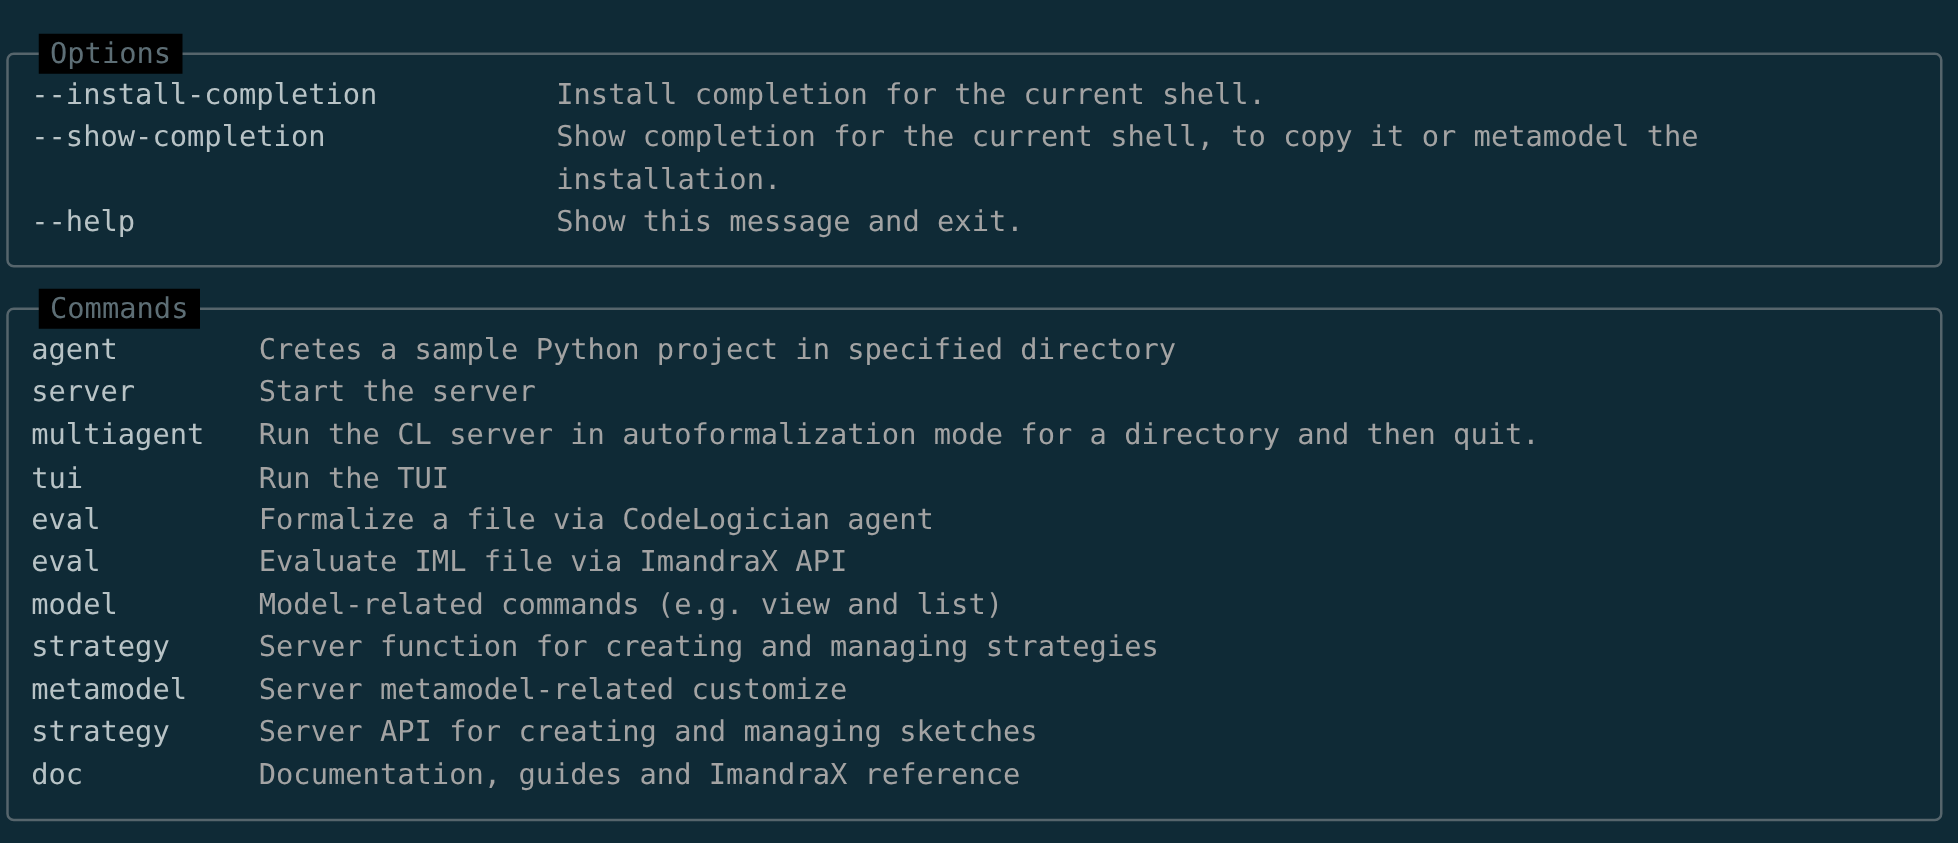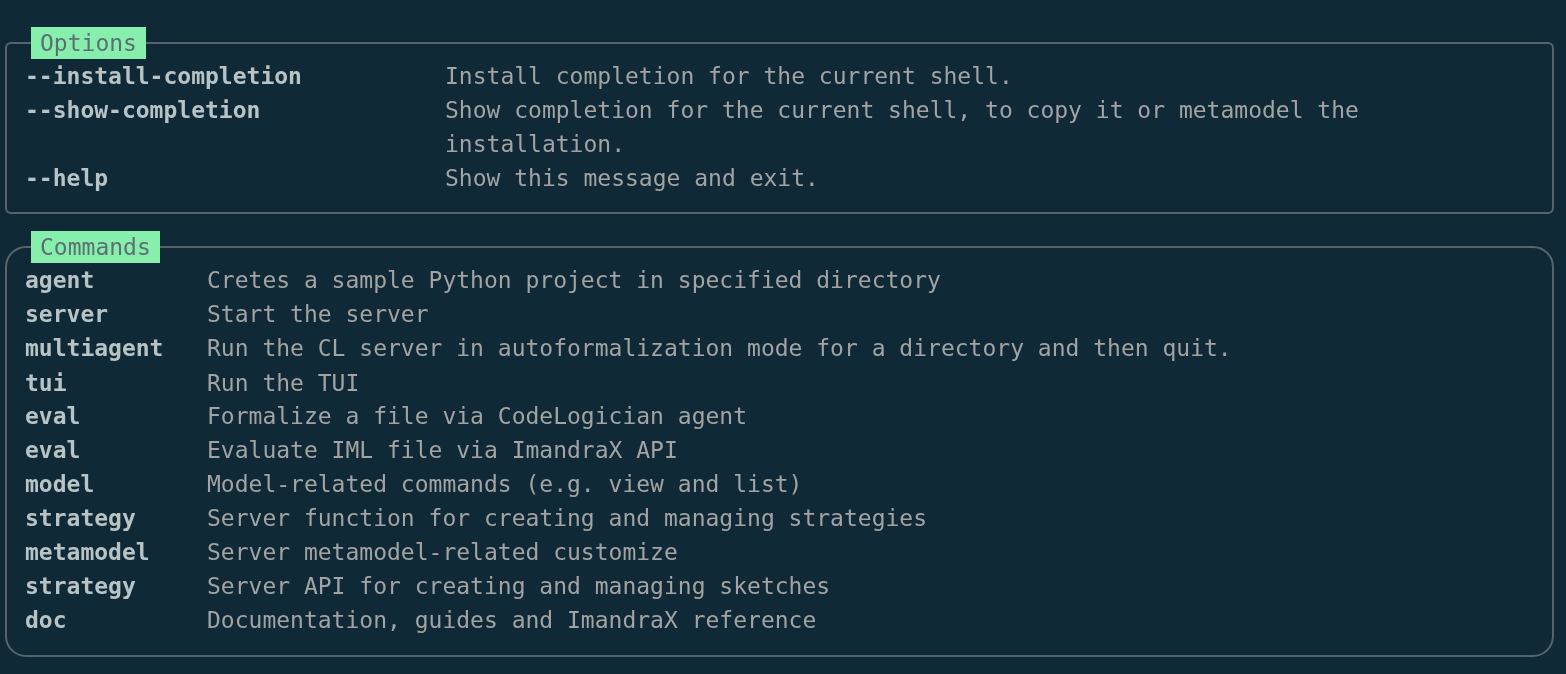--- a/index.html
+++ b/index.html
@@ -22,46 +22,46 @@
     width: 1549px;
     border: 2px solid #56656c;
     border-radius: 6px;
     box-sizing: border-box;
   }
   .panel-title {
     position: absolute;
     top: -17px;
     left: 24px;
     padding: 0 9px;
-    background: #86efac;
+    background: #000000;
     color: #5d6e75;
     line-height: 32px;
     font-size: 23px;
   }
   .row {
     position: absolute;
     left: 18px;
     height: 34px;
     line-height: 34px;
     white-space: pre;
   }
   .name {
     position: absolute;
     left: 0;
     top: 0;
-    font-weight: bold;
+    font-weight: normal;
     color: #b8c3c6;
   }
   .desc {
     position: absolute;
     top: 0;
     color: #a3a3a3;
   }
   #options-panel { top: 42px; height: 172px; }
-  #commands-panel { top: 246px; height: 411px; border-radius: 21px; }
+  #commands-panel { top: 246px; height: 411px; }
   #options-panel .desc { left: 420px; }
   #commands-panel .desc { left: 182px; }
 </style>
 </head>
 <body>
 
 <div class="panel" id="options-panel">
   <span class="panel-title">Options</span>
 
   <div class="row" style="top:15px">

